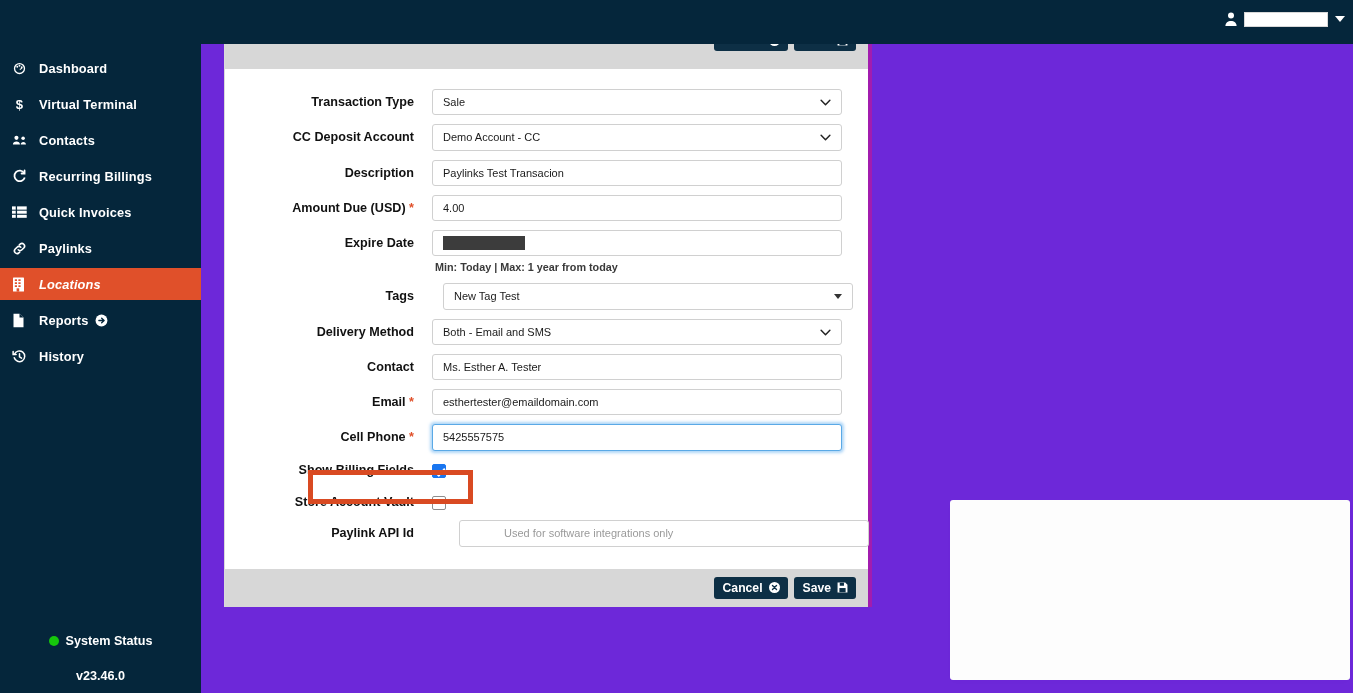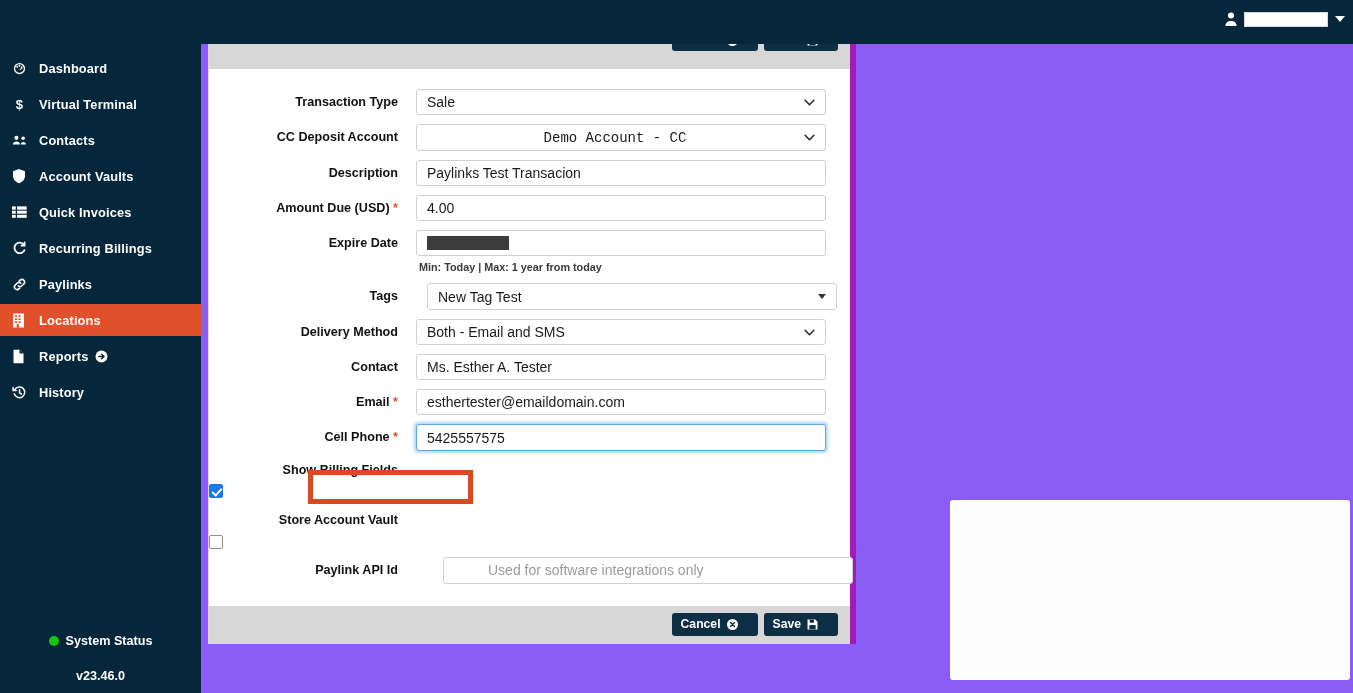--- a/index.html
+++ b/index.html
@@ -7,21 +7,21 @@
   html, body {
     margin: 0; padding: 0;
     width: 1353px; height: 693px;
     overflow: hidden;
     background: #ffffff;
     font-family: "Liberation Sans", sans-serif;
   }
   .app {
     position: relative;
     width: 1353px; height: 693px;
-    background: #8b5cf6;
+    background: #6d28d9;
   }
 
   
   .topbar {
     position: absolute; left: 0; top: 0;
     width: 1353px; height: 44px;
     background: #05263b;
     z-index: 40;
   }
   .topbar-user {
@@ -55,21 +55,21 @@
     height: 32px;
     padding-left: 12px;
     color: #ffffff;
     font-size: 12.8px;
     font-weight: bold;
     letter-spacing: 0.15px;
     margin-bottom: 4px;
     cursor: pointer;
     user-select: none;
   }
-  .nav-item.active { background: #e0502a; }
+  .nav-item.active { background: #e0502a; font-style: italic; }
   .nav-ico {
     width: 20px; min-width: 20px;
     display: inline-flex; align-items: center; justify-content: flex-start;
     margin-right: 7px;
   }
   .nav-ico svg { display: block; }
   .nav-label { white-space: nowrap; }
   .nav-after {
     margin-left: 7px; display: inline-flex; align-items: center;
   }
@@ -92,25 +92,25 @@
     background: #16c60c;
   }
   .version {
     color: #ffffff; font-size: 12.6px; font-weight: bold;
     padding-bottom: 6px;
   }
 
   
   .panel {
     position: absolute;
-    left: 208px; top: 44px;
+    left: 224px; top: 44px;
     width: 648px;
     background: #ffffff;
     border-left: 1px solid #dadada;
-    border-right: 6px solid #a21caf;
+    border-right: 4px solid #a21caf;
     z-index: 10;
   }
   .panel-topbar {
     height: 25px;
     background: #d7d7d7;
     position: relative;
   }
   .panel-topbar .btnrow {
     position: absolute; right: 12px; top: -15px;
     display: flex; gap: 6px;
@@ -128,21 +128,21 @@
   }
 
   .btn {
     background: #0d2f45;
     color: #ffffff;
     border: none;
     border-radius: 3px;
     font-family: "Liberation Sans", sans-serif;
     font-size: 12.2px;
     font-weight: bold;
-    padding: 5px 20px 5px 9px;
+    padding: 5px 8px 5px 9px;
     display: inline-flex; align-items: center; gap: 6px;
     cursor: pointer;
     line-height: 1;
     white-space: nowrap;
   }
   .btn svg { display: block; }
 
   
   .row {
     display: flex;
@@ -164,29 +164,29 @@
   .req { color: #e0502a; font-weight: bold; }
   .field { width: 410px; position: relative; }
 
   .ctl {
     width: 410px;
     height: 26px;
     border: 1px solid #d0d0d0;
     border-radius: 3px;
     background: #ffffff;
     font-family: "Liberation Sans", sans-serif;
-    font-size: 14px;
+    font-size: 11px;
     color: #1a1a1a;
     padding: 0 26px 0 10px;
     display: flex; align-items: center;
     line-height: 1;
     white-space: nowrap; overflow: hidden;
   }
   .ctl.tall { height: 27px; }
-  .ctl.center { justify-content: center; padding-right: 22px; font-family: Liberation Mono, monospace; }
+  .ctl.center { justify-content: flex-start; padding-right: 22px; }
   .ctl.placeholder { color: #9a9a9a; padding-left: 44px; }
   .ctl.focused {
     border: 1px solid #5aa9e6;
     box-shadow: 0 0 3px 1.5px rgba(110,180,240,0.55);
     height: 27px;
   }
   .chev {
     position: absolute; right: 11px; top: 0; height: 26px;
     display: flex; align-items: center;
     pointer-events: none;
@@ -208,21 +208,21 @@
     width: 82px; height: 14px;
     display: block;
   }
   .hint {
     font-size: 10.8px;
     font-weight: bold;
     color: #3a3a3a;
     margin-top: 5px;
     padding-left: 3px;
   }
-  .cbrow { margin-bottom: 9px; flex-direction: column; }
+  .cbrow { margin-bottom: 9px; }
   .cbrow .lbl { line-height: 20px; }
   .cb {
     width: 14px; height: 14px;
     border: 1px solid #8d8d8d;
     border-radius: 2px;
     background: #ffffff;
     display: inline-block;
     vertical-align: middle;
     margin-top: 3px;
     cursor: pointer;
@@ -299,51 +299,43 @@
       <span class="nav-ico">
         <svg width="16" height="15" viewBox="0 0 18 16" fill="#fff">
             <circle cx="5" cy="5" r="2.3"></circle>
             <circle cx="12.5" cy="5.4" r="2"></circle>
             <path d="M1 12.6c0-2.2 1.8-3.4 4-3.4s4 1.2 4 3.4zM9.8 12.6c0-1.9 1.3-3 3-3 1.6 0 2.9 1.1 2.9 3z"></path>
           </svg>
       </span>
       <span class="nav-label">Contacts</span>
     </div>
 
-    <div class="nav-item">
-      <span class="nav-ico">
-        <svg width="14" height="16" viewBox="0 0 14 16" fill="#fff">
-            <path d="M7 1L1 3.3v4.4C1 11.4 3.5 14 7 15.2c3.5-1.2 6-3.8 6-7.5V3.3z"></path>
-          </svg>
-      </span>
-      <span class="nav-label">Account Vaults</span>
+
+    <div class="nav-item">
+      <span class="nav-ico">
+        <svg width="15" height="15" viewBox="0 0 16 16" fill="none" stroke="#fff" stroke-width="1.9">
+            <path d="M13 4.4A5.6 5.6 0 1 0 13.6 9"></path>
+            <path d="M13.4 1.6v3.2h-3.2" stroke-linecap="round"></path>
+          </svg>
+      </span>
+      <span class="nav-label">Recurring Billings</span>
     </div>
 
     <div class="nav-item">
       <span class="nav-ico">
         <svg width="15" height="14" viewBox="0 0 16 14" fill="#fff">
             <rect x="0" y="1" width="4" height="3.5"></rect>
             <rect x="0" y="5.6" width="4" height="3.2"></rect>
             <rect x="0" y="10" width="4" height="3.2"></rect>
             <rect x="5.4" y="1" width="10.3" height="3.5"></rect>
             <rect x="5.4" y="5.6" width="10.3" height="3.2"></rect>
             <rect x="5.4" y="10" width="10.3" height="3.2"></rect>
           </svg>
       </span>
       <span class="nav-label">Quick Invoices</span>
-    </div>
-
-    <div class="nav-item">
-      <span class="nav-ico">
-        <svg width="15" height="15" viewBox="0 0 16 16" fill="none" stroke="#fff" stroke-width="1.9">
-            <path d="M13 4.4A5.6 5.6 0 1 0 13.6 9"></path>
-            <path d="M13.4 1.6v3.2h-3.2" stroke-linecap="round"></path>
-          </svg>
-      </span>
-      <span class="nav-label">Recurring Billings</span>
     </div>
 
     <div class="nav-item">
       <span class="nav-ico">
         <svg width="15" height="15" viewBox="0 0 16 16" fill="none" stroke="#fff" stroke-width="1.7" stroke-linecap="round">
             <path d="M6.6 9.4a2.8 2.8 0 0 0 4 0l2.2-2.2a2.85 2.85 0 0 0-4-4l-1 1"></path>
             <path d="M9.4 6.6a2.8 2.8 0 0 0-4 0L3.2 8.8a2.85 2.85 0 0 0 4 4l1-1"></path>
           </svg>
       </span>
       <span class="nav-label">Paylinks</span>

